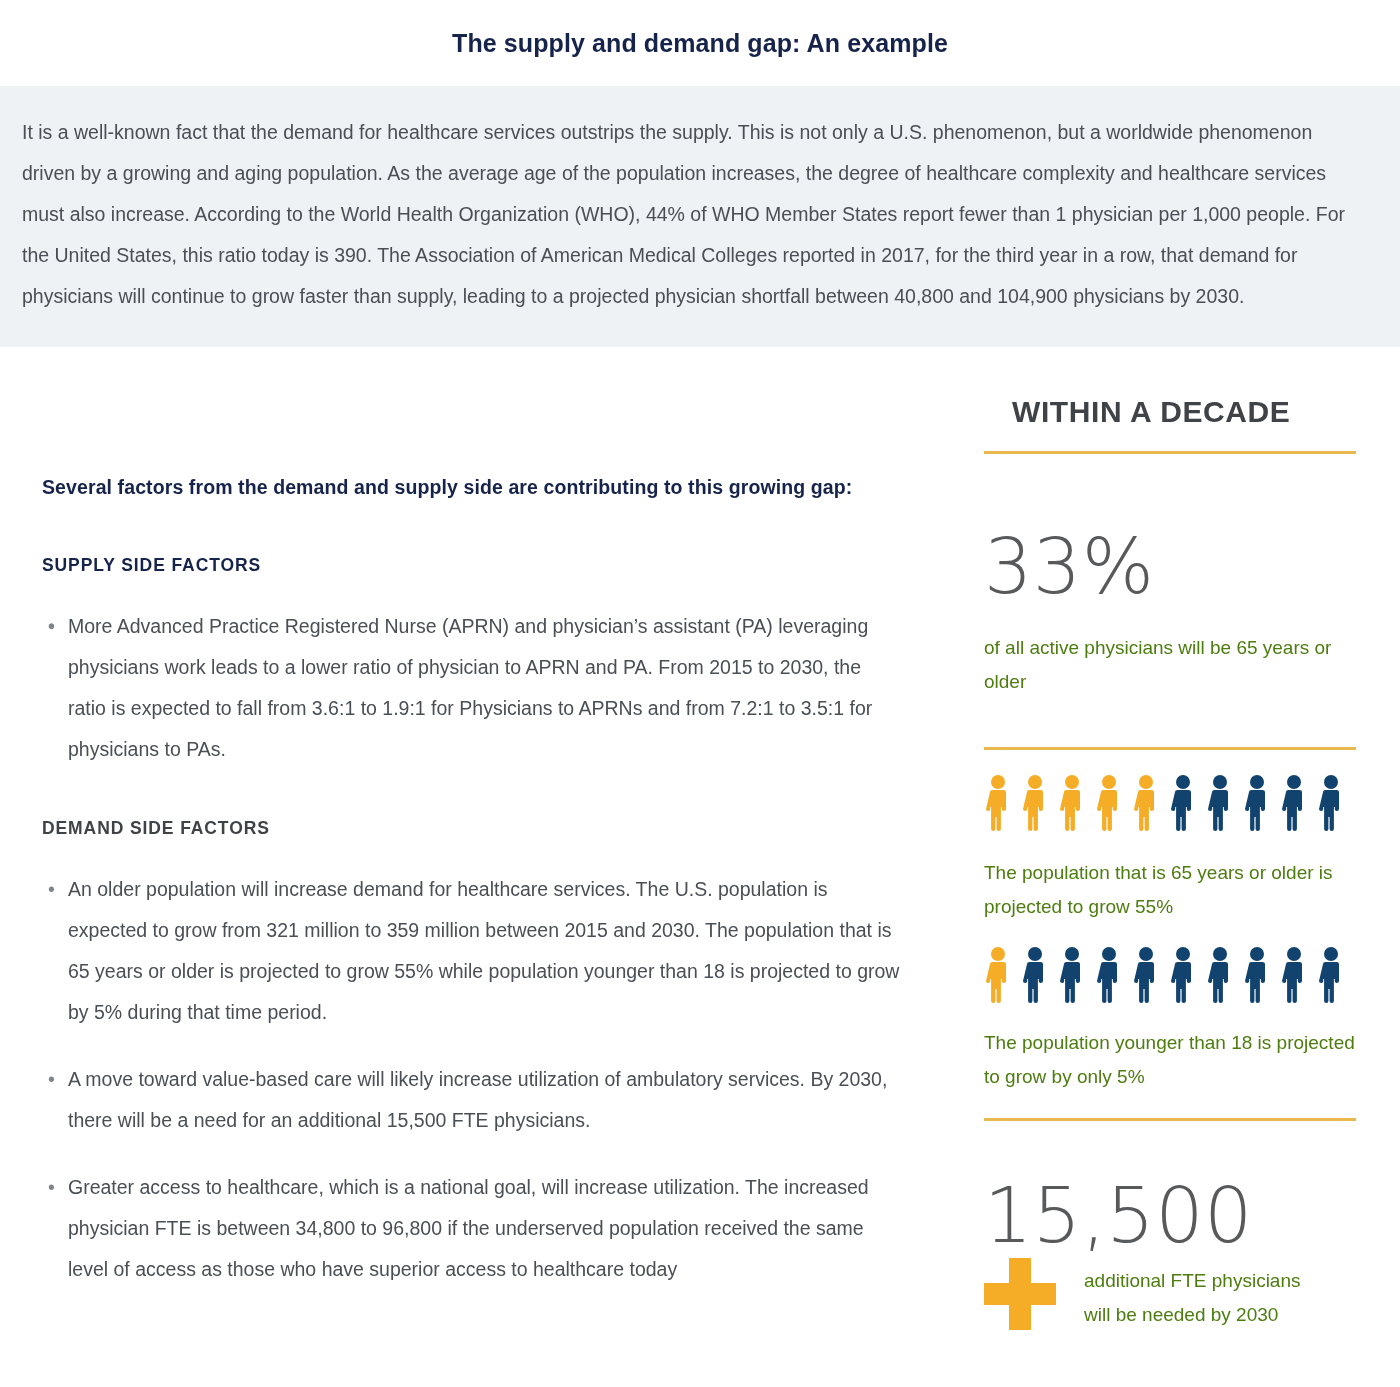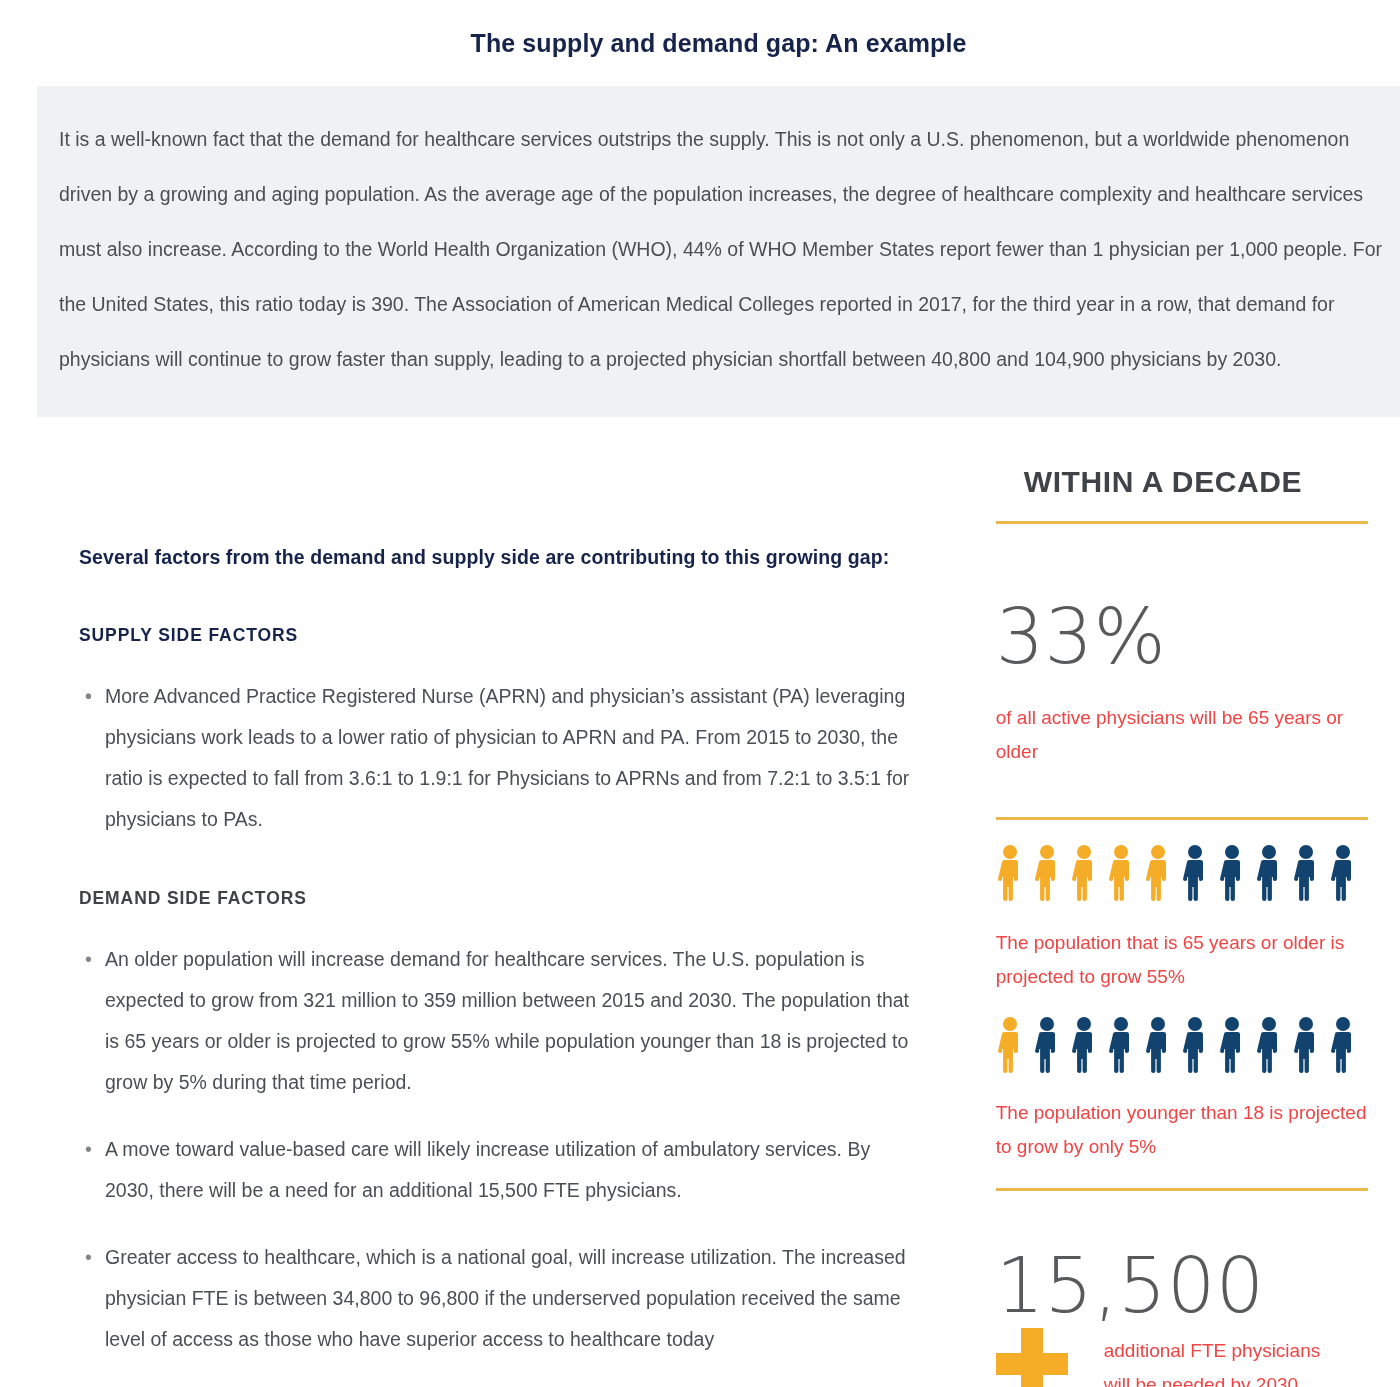--- a/index.html
+++ b/index.html
@@ -3,21 +3,21 @@
 <meta charset="utf-8">
 <style>
   * { box-sizing: border-box; margin: 0; padding: 0; }
   html, body {
     width: 1400px;
     height: 1387px;
     background: #ffffff;
     font-family: "Liberation Sans", sans-serif;
     overflow: hidden;
   }
-  .page { position: relative; width: 1400px; height: 1387px; background: #fff; padding-left: 37px; }
+  .page { position: relative; width: 1400px; height: 1387px; background: #fff; }
 
   
   .title-bar {
     width: 100%;
     height: 86px;
     display: flex;
     align-items: center;
     justify-content: center;
     background: #ffffff;
   }
@@ -30,21 +30,21 @@
 
   
   .intro-panel {
     background: #eef2f5;
     padding: 26px 30px 30px 22px;
     width: 1400px;
     min-height: 248px;
   }
   .intro-text {
     font-size: 19.5px;
-    line-height: 55px;
+    line-height: 41px;
     color: #4a4f55;
     max-width: 1365px;
     text-align: left;
   }
 
   
   .body-wrap {
     display: flex;
     padding: 0;
     align-items: flex-end;
@@ -114,31 +114,31 @@
     font-weight: 300;
     color: #58595b;
     line-height: 1.0;
     letter-spacing: 0.5px;
     font-family: "DejaVu Sans", sans-serif;
     margin-top: 41px;
   }
   .stat-caption {
     font-size: 19px;
     line-height: 34px;
-    color: #ef4444;
+    color: #4d7c0f;
   }
 
   .people-row {
     display: flex;
     gap: 9px;
     align-items: flex-end;
   }
   .person { width: 28px; height: 60px; display: block; }
 
-  .plus-row { display: flex; align-items: flex-start; gap: 36px; }
+  .plus-row { display: flex; align-items: flex-start; gap: 28px; }
   .plus-icon { width: 72px; height: 72px; position: relative; flex: 0 0 auto; }
   .plus-icon .v { position: absolute; left: 25px; top: 0; width: 22px; height: 72px; background: #f5ac26; }
   .plus-icon .h { position: absolute; left: 0; top: 25px; width: 72px; height: 22px; background: #f5ac26; }
 </style>
 </head>
 <body>
 
 <div class="page">
 
   <div class="title-bar">

